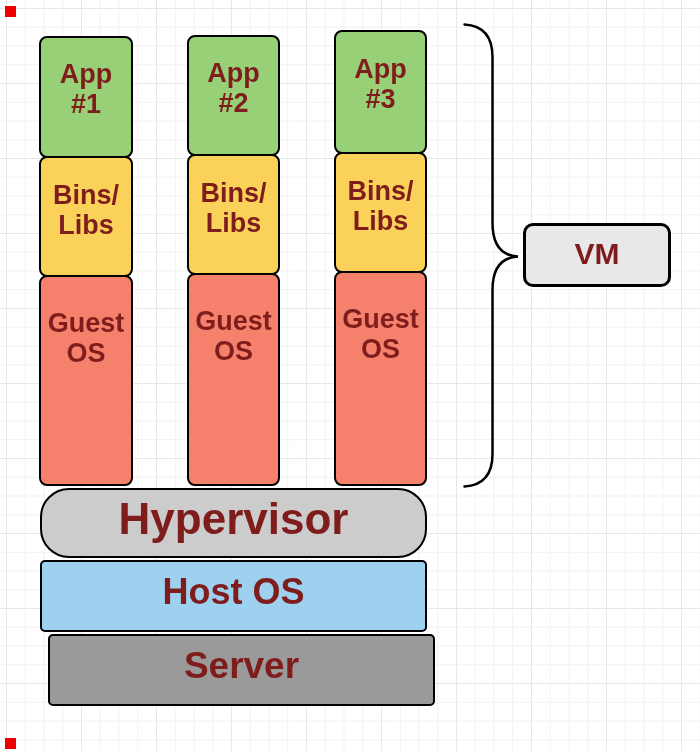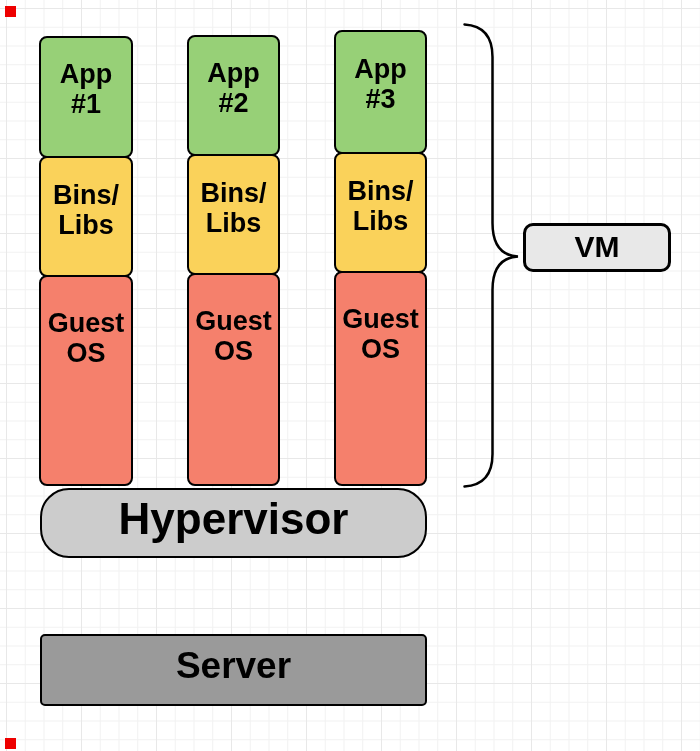--- a/index.html
+++ b/index.html
@@ -23,21 +23,21 @@
   .box {
     position: absolute;
     box-sizing: border-box;
     border: 2.5px solid #000000;
     display: flex;
     flex-direction: column;
     align-items: center;
     justify-content: center;
     text-align: center;
     font-weight: bold;
-    color: #000000;
+    color: #7f1d1d;
     white-space: pre-line;
   }
 
   
   .seg { border-radius: 8px; font-size: 27px; line-height: 1.1; }
   .seg-app  { padding-bottom: 14px; }
   .seg-bins { padding-bottom: 12px; }
   .seg-guest { justify-content: flex-start; padding-top: 32px; }
 
   
@@ -57,26 +57,26 @@
   
   .bar {
     left: 40px;
     width: 387px;
     border-radius: 5px;
     border-width: 2px;
     padding-bottom: 9px;
   }
   .bar-hypervisor { top: 488px; height: 70px; font-size: 44px; }
   .bar-hostos     { top: 560px; height: 72px; font-size: 36px; }
-  .bar-server     { top: 634px; height: 72px; font-size: 37px; }
+  .bar-server     { top: 634px; height: 72px; font-size: 37px; margin-left: 8px; }
 
   
   .vm-box {
     left: 523px; top: 223px;
-    width: 148px; height: 49px;
+    width: 148px; height: 64px;
     border-width: 3.5px;
     border-radius: 10px;
     font-size: 30px;
     padding-bottom: 2px;
   }
 
   .brace-layer {
     position: absolute;
     left: 0; top: 0;
     width: 700px; height: 751px;
@@ -109,20 +109,21 @@
 OS</div>
 
   <div class="box seg seg-app c3" style="background-color: rgb(151, 208, 119);">App
 #3</div>
   <div class="box seg seg-bins c3" style="background-color: rgb(250, 210, 90);">Bins/
 Libs</div>
   <div class="box seg seg-guest c3" style="background-color: rgb(245, 128, 108);">Guest
 OS</div>
 
   <div class="box bar bar-hypervisor" style="background-color: rgb(204, 204, 204); border-radius: 29px;">Hypervisor</div>
+  <div class="box bar bar-hostos" style="background-color: rgb(158, 209, 240);">Host OS</div>
   <div class="box bar bar-server" style="background-color: rgb(154, 154, 154);">Server</div>
 
   <svg class="brace-layer" viewBox="0 0 700 751" xmlns="http://www.w3.org/2000/svg">
     <path d="M 464.5 24.5
              C 481 25.5, 492.5 34, 492.5 57
              L 492.5 223
              C 492.5 243, 499.5 255.5, 518 256.5
              C 499.5 257.5, 492.5 270, 492.5 290
              L 492.5 454
              C 492.5 477, 481 485.5, 464.5 486.5" fill="none" stroke="#000000" stroke-width="2.5" stroke-linecap="round"></path>

